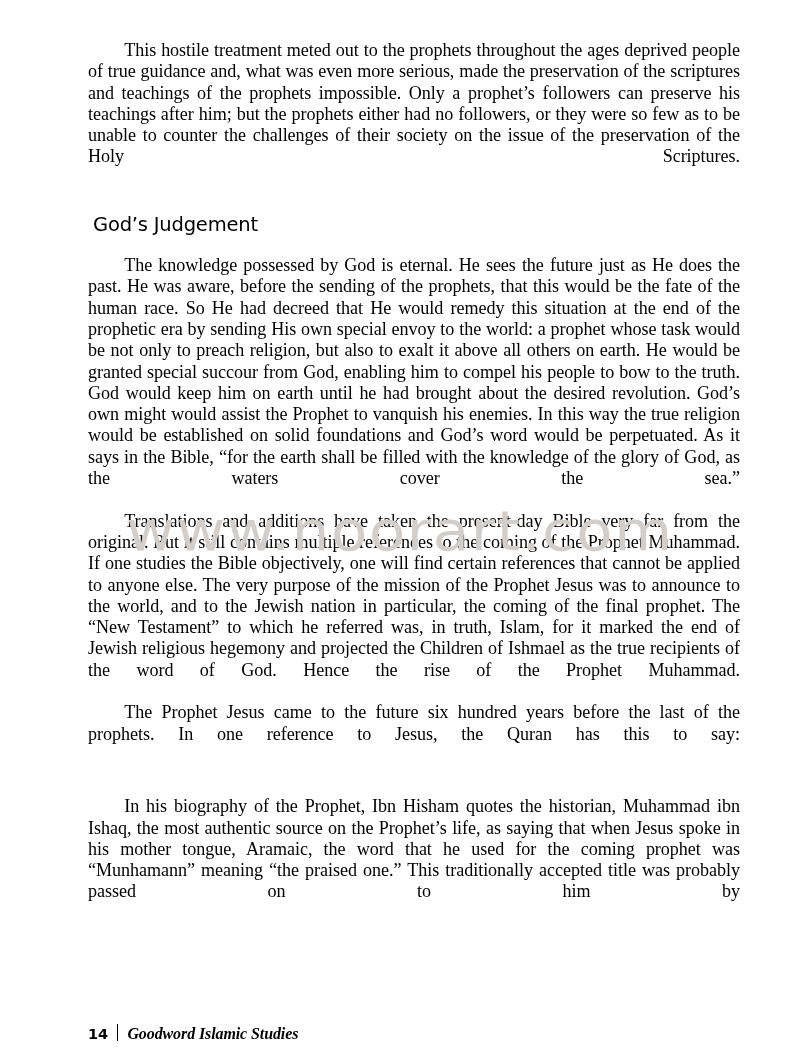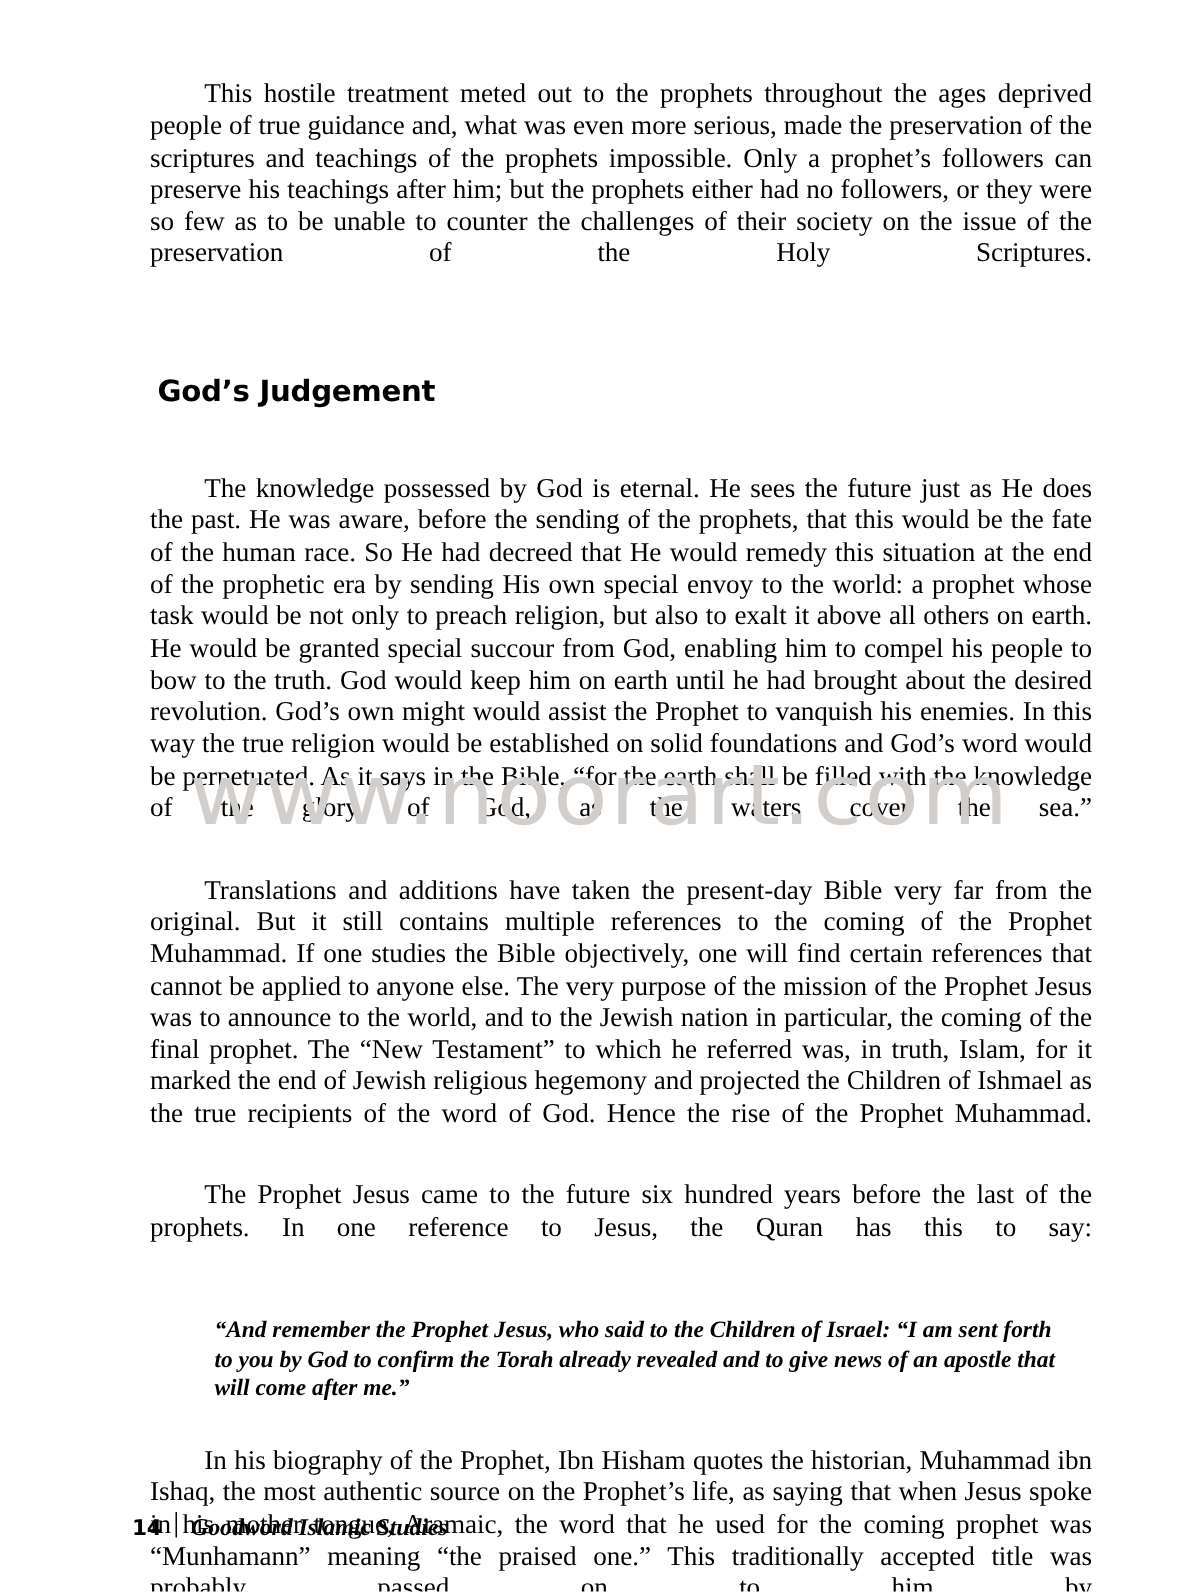--- a/index.html
+++ b/index.html
@@ -25,45 +25,45 @@
 
   
   #content {
     position: absolute;
     left: 88px;
     top: 40px;
     width: 652px;
   }
 
   p.body-para {
-    margin: 12px;
+    margin: 0;
     font-size: 18.1px;
     line-height: 21.3px;
     text-align: justify;
     text-indent: 2.0em;
     letter-spacing: -0.05px;
     word-spacing: 0.1px;
     font-weight: 400;
   }
   p.body-para:last-child { text-align: justify; }
 
   
   p.body-para::after {
     content: "";
     display: inline-block;
     width: 100%;
   }
 
   h2.section-heading {
-    margin: 17px;
+    margin: 5px;
     padding: 0;
     font-family: "DejaVu Sans", "Liberation Sans", sans-serif;
     font-size: 19.5px;
     line-height: 22px;
-    font-weight: 700;
+    font-weight: 400;
     letter-spacing: -0.2px;
     text-indent: 0;
   }
 
   .gap-before-heading { height: 20px; }
   .gap-after-heading  { height: 14px; }
 
   blockquote.quote-block {
     margin: 0;
     padding: 0;
@@ -99,21 +99,21 @@
     user-select: none;
     font-weight: 400;
     transform: scaleX(1.06);
     transform-origin: 50% 50%;
   }
 
   
   #footer {
     position: absolute;
     left: 88px;
-    bottom: 33px;
+    bottom: 18px;
     display: flex;
     align-items: baseline;
     gap: 0;
     justify-content: center;
   }
   #footer .page-number {
     font-family: "DejaVu Sans", "Liberation Sans", sans-serif;
     font-size: 14.5px;
     font-weight: 700;
     letter-spacing: -0.2px;
@@ -151,23 +151,20 @@
     <div class="gap-after-heading"></div>
 
     <p class="body-para">The knowledge possessed by God is eternal. He sees the future just as He does the past. He was aware, before the sending of the prophets, that this would be the fate of the human race. So He had decreed that He would remedy this situation at the end of the prophetic era by sending His own special envoy to the world: a prophet whose task would be not only to preach religion, but also to exalt it above all others on earth. He would be granted special succour from God, enabling him to compel his people to bow to the truth. God would keep him on earth until he had brought about the desired revolution. God’s own might would assist the Prophet to vanquish his enemies. In this way the true religion would be established on solid foundations and God’s word would be perpetuated. As it says in the Bible, “for the earth shall be filled with the knowledge of the glory of God, as the waters cover the sea.”</p>
 
     <p class="body-para">Translations and additions have taken the present-day Bible very far from the original. But it still contains multiple references to the coming of the Prophet Muhammad. If one studies the Bible objectively, one will find certain references that cannot be applied to anyone else. The very purpose of the mission of the Prophet Jesus was to announce to the world, and to the Jewish nation in particular, the coming of the final prophet. The “New Testament” to which he referred was, in truth, Islam, for it marked the end of Jewish religious hegemony and projected the Children of Ishmael as the true recipients of the word of God. Hence the rise of the Prophet Muhammad.</p>
 
     <p class="body-para">The Prophet Jesus came to the future six hundred years before the last of the prophets. In one reference to Jesus, the Quran has this to say:</p>
 
     <div class="gap-before-quote"></div>
 
-    <div class="quote-wrap">
-      <blockquote class="quote-block">“And remember the Prophet Jesus, who said to the Children of Israel: “I am sent forth to you by God to confirm the Torah already revealed and to give news of an apostle that will come after me.”</blockquote>
-    </div>
 
     <div class="gap-after-quote"></div>
 
     <p class="body-para">In his biography of the Prophet, Ibn Hisham quotes the historian, Muhammad ibn Ishaq, the most authentic source on the Prophet’s life, as saying that when Jesus spoke in his mother tongue, Aramaic, the word that he used for the coming prophet was “Munhamann” meaning “the praised one.” This traditionally accepted title was probably passed on to him by</p>
 
   </div>
 
   <div id="watermark">www.noorart.com</div>
 
   <div id="footer">

